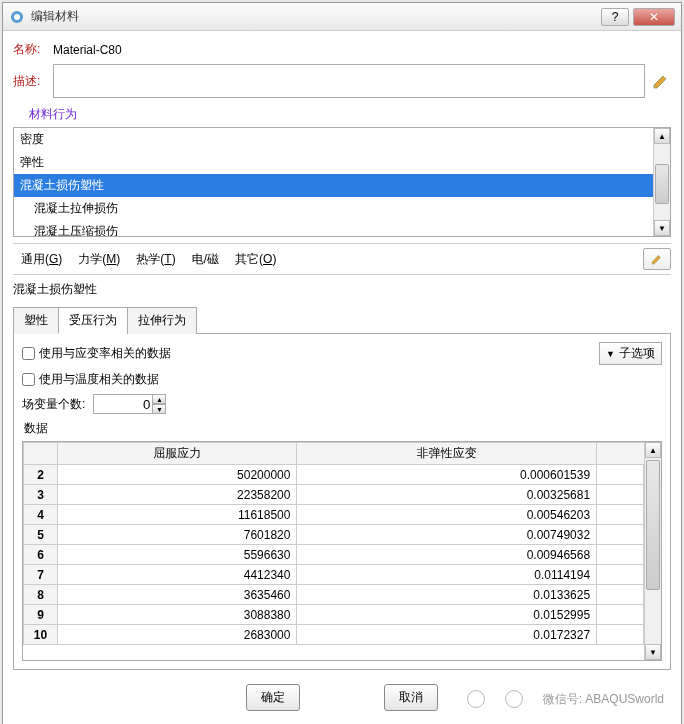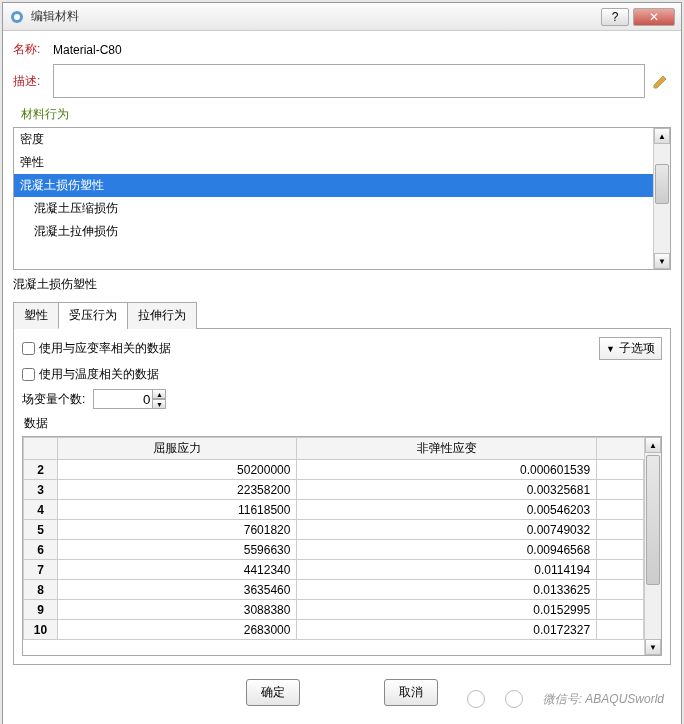--- a/index.html
+++ b/index.html
@@ -9,22 +9,22 @@
 .titlebar .icon { width:16px; height:16px; margin-right:6px; }
 .titlebar .title { flex:1; color:#333; }
 .titlebar .winbtn { width:28px; height:18px; border:1px solid #aaa; border-radius:2px; margin-left:4px; display:flex; align-items:center; justify-content:center; background:linear-gradient(#fff,#ddd); cursor:pointer; }
 .titlebar .winbtn.close { background:linear-gradient(#e9a8a0,#c9534a); color:#fff; width:42px; }
 .content { padding: 10px; }
 .row { display:flex; align-items:center; margin-bottom:6px; }
 .row .lbl { width:40px; color:#b91c1c; }
 .row .val { flex:1; }
 .desc-box { flex:1; height:34px; border:1px solid #aaa; background:#fff; }
 .pencil { width:20px; height:20px; margin-left:6px; cursor:pointer; }
-.section-title { color:#4d7c0f; margin: 8px 0 4px 8px; }
-.behavior-list { border:1px solid #aaa; height:143px; position:relative; display:flex; }
+.section-title { color:#6d28d9; margin: 8px 0 4px 16px; }
+.behavior-list { border:1px solid #aaa; height:110px; position:relative; display:flex; }
 .behavior-inner { flex:1; overflow:hidden; }
 .behavior-item { padding:3px 6px; cursor:pointer; }
 .behavior-item.selected { background:#2b7de1; color:#fff; }
 .behavior-sub { padding-left:20px; }
 .vscroll { width:17px; background:#f0f0f0; border-left:1px solid #ccc; display:flex; flex-direction:column; }
 .vscroll .arrow { height:16px; background:linear-gradient(#fdfdfd,#ddd); border:1px solid #bbb; display:flex; align-items:center; justify-content:center; font-size:8px; cursor:pointer; }
 .vscroll .track { flex:1; position:relative; }
 .vscroll .thumb { position:absolute; left:1px; right:1px; top:20px; height:40px; background:linear-gradient(#e8e8e8,#ccc); border:1px solid #aaa; border-radius:2px; }
 .menubar { border-top:1px solid #ccc; border-bottom:1px solid #ccc; padding:4px 0; margin:6px 0; display:flex; align-items:center; }
 .menubar .mitem { padding:2px 8px; cursor:pointer; }
@@ -48,21 +48,21 @@
 .data-title { margin:6px 0 4px 2px; }
 .data-wrap { border:1px solid #aaa; display:flex; height:220px; }
 .data-scroll { flex:1; overflow:hidden; }
 .data-table { width:100%; border-collapse:collapse;padding-left:39px; }
 .data-table th, .data-table td { border:1px solid #ccc; padding:2px 6px; height:20px; }
 .data-table th { background:#f4f4f4; font-weight:normal; text-align:center; }
 .data-table td.rownum { background:#f4f4f4; text-align:center; font-weight:bold; width:34px; }
 .data-table td.v { text-align:right; }
 .footer { display:flex; justify-content:center; gap:84px; padding:14px 0 10px 0; align-items:center; }
 .btn { border:1px solid #888; border-radius:3px; padding:4px 14px; background:linear-gradient(#fff,#e6e6e6); cursor:pointer; }
-.watermark { position:absolute; bottom:16px; right:20px; color:#999; font-style:italic; display:flex; align-items:center; gap:20px; pointer-events:none;justify-content:flex-end; }
+.watermark { position:absolute; bottom:16px; right:20px; color:#999; display:flex; align-items:center; gap:20px; pointer-events:none;justify-content:flex-end; }
 .watermark .circ { width:18px; height:18px; border:1px solid #bbb; border-radius:50%; }
 </style>
 </head>
 <body>
 
 <div class="window">
   <div class="titlebar">
     <svg class="icon" viewBox="0 0 16 16">
         <circle cx="8" cy="8" r="6" fill="#5b9bd5"></circle>
         <circle cx="8" cy="8" r="3" fill="#fff"></circle>
@@ -82,30 +82,43 @@
       <svg class="pencil" viewBox="0 0 20 20">
           <path d="M3 14l9-9 3 3-9 9H3v-3z" fill="#e8a23a" stroke="#9a6"></path>
         </svg>
     </div>
     <div class="section-title">材料行为</div>
     <div class="behavior-list">
       <div class="behavior-inner" id="beh-inner">
           <div class="behavior-item">密度</div>
           <div class="behavior-item">弹性</div>
           <div class="behavior-item selected">混凝土损伤塑性</div>
+          <div class="behavior-item behavior-sub">混凝土拉伸损伤</div>
           <div class="behavior-item behavior-sub">混凝土压缩损伤</div>
-          <div class="behavior-item behavior-sub">混凝土拉伸损伤</div>
         </div>
       <div class="vscroll">
         <div class="arrow">▲</div>
         <div class="track">
             <div class="thumb"></div>
           </div>
         <div class="arrow">▼</div>
       </div>
+    </div>
+    <div class="menubar">
+      <span class="mitem"><span>通用</span>(<u>G</u>)</span>
+      <span class="mitem"><span>力学</span>(<u>M</u>)</span>
+      <span class="mitem"><span>热学</span>(<u>T</u>)</span>
+      <span class="mitem">电/磁</span>
+      <span class="mitem"><span>其它</span>(<u>O</u>)</span>
+      <span class="sp"></span>
+      <div class="mbtn">
+          <svg width="14" height="14" viewBox="0 0 20 20">
+            <path d="M3 14l9-9 3 3-9 9H3v-3z" fill="#e8a23a" stroke="#9a6"></path>
+          </svg>
+        </div>
     </div>
     <div class="sub-title">混凝土损伤塑性</div>
     <div class="tabs" id="tabs">
         <div class="tab">塑性</div>
         <div class="tab active">受压行为</div>
         <div class="tab">拉伸行为</div>
       </div>
     <div class="tab-panel">
       <div class="chk-row">
         <input type="checkbox" style="">

